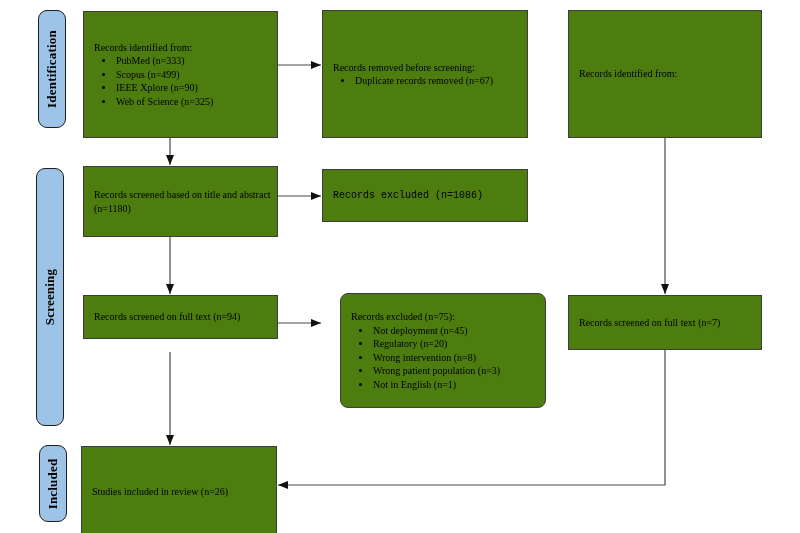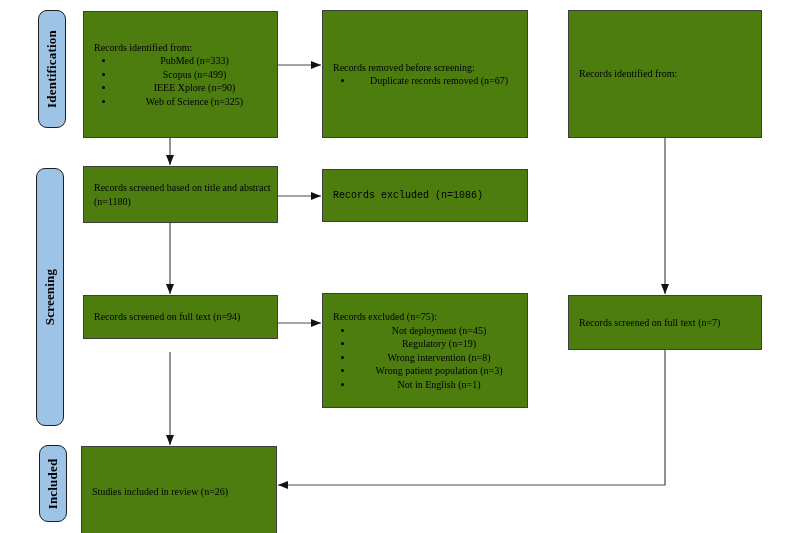--- a/index.html
+++ b/index.html
@@ -26,21 +26,21 @@
     box-sizing:border-box;
     border:1.6px solid var(--box-border);
     background:#4d7c0f;
     display:flex;
     align-items:center;
     font-size:10px;
     line-height:1.35;
   }
   .box-inner{width:100%;padding:2px 4px 2px 10px;}
   .box-title{white-space:normal;}
-  ul.bullets{margin:0;padding-left:21px;text-align:center;}
+  ul.bullets{margin:0;padding-left:21px;}
   ul.bullets li{padding-left:1px;}
 
   .stage{
     position:absolute;
     box-sizing:border-box;
     background:var(--stage-fill);
     border:1.4px solid var(--stage-border);
     border-radius:9px;
     display:flex;
     align-items:center;
@@ -51,24 +51,24 @@
     white-space:nowrap;
     font-weight:bold;
     font-size:13px;
     letter-spacing:.2px;
   }
 
   
   .box-a{left:83px;top:11px;width:195px;height:127px;}
   .box-b{left:322px;top:10px;width:206px;height:128px;}
   .box-c{left:568px;top:10px;width:194px;height:128px;}
-  .box-d{left:83px;top:166px;width:195px;height:57px;}
+  .box-d{left:83px;top:166px;width:195px;height:71px;}
   .box-e{left:322px;top:169px;width:206px;height:53px;font-family:Liberation Mono, monospace;}
   .box-f{left:83px;top:295px;width:195px;height:44px;}
-  .box-g{left:322px;top:293px;width:206px;height:115px;}
+  .box-g{left:340px;top:293px;width:206px;height:115px;border-radius:8px;}
   .box-h{left:568px;top:295px;width:194px;height:55px;}
   .box-i{left:81px;top:446px;width:196px;height:92px;}
   .stage-identification{left:38px;top:10px;width:28px;height:118px;}
   .stage-screening{left:36px;top:168px;width:28px;height:258px;}
   .stage-included{left:39px;top:445px;width:28px;height:77px;}
 </style>
 </head>
 <body>
 
 <div class="canvas">
@@ -142,21 +142,21 @@
     <div class="box-inner">
       <div class="box-title">Records screened on full text (n=94)</div>
     </div>
   </div>
 
   <div class="box box-g">
     <div class="box-inner">
       <div class="box-title">Records excluded (n=75):</div>
       <ul class="bullets">
           <li>Not deployment (n=45)</li>
-          <li>Regulatory (n=19)</li>
+          <li>Regulatory (n=20)</li>
           <li>Wrong intervention (n=8)</li>
           <li>Wrong patient population (n=3)</li>
           <li>Not in English (n=1)</li>
         </ul>
     </div>
   </div>
 
   <div class="box box-h">
     <div class="box-inner">
       <div class="box-title">Records screened on full text (n=7)</div>

